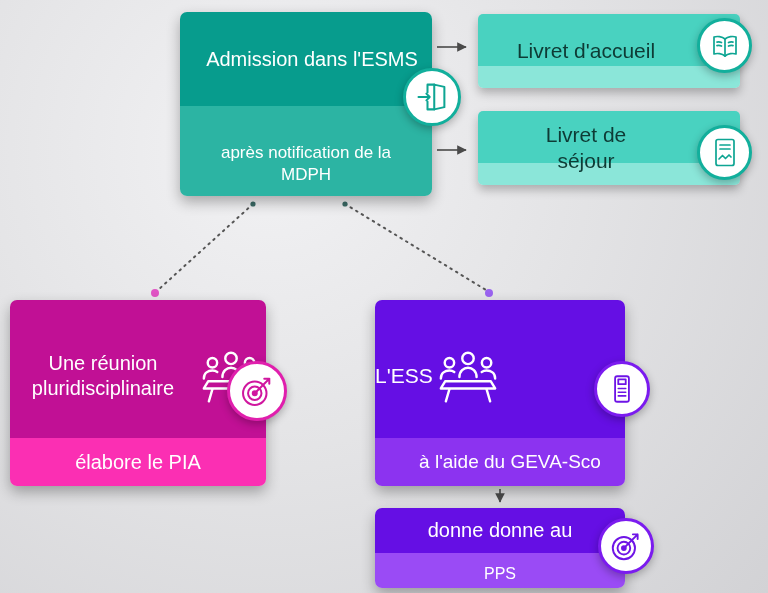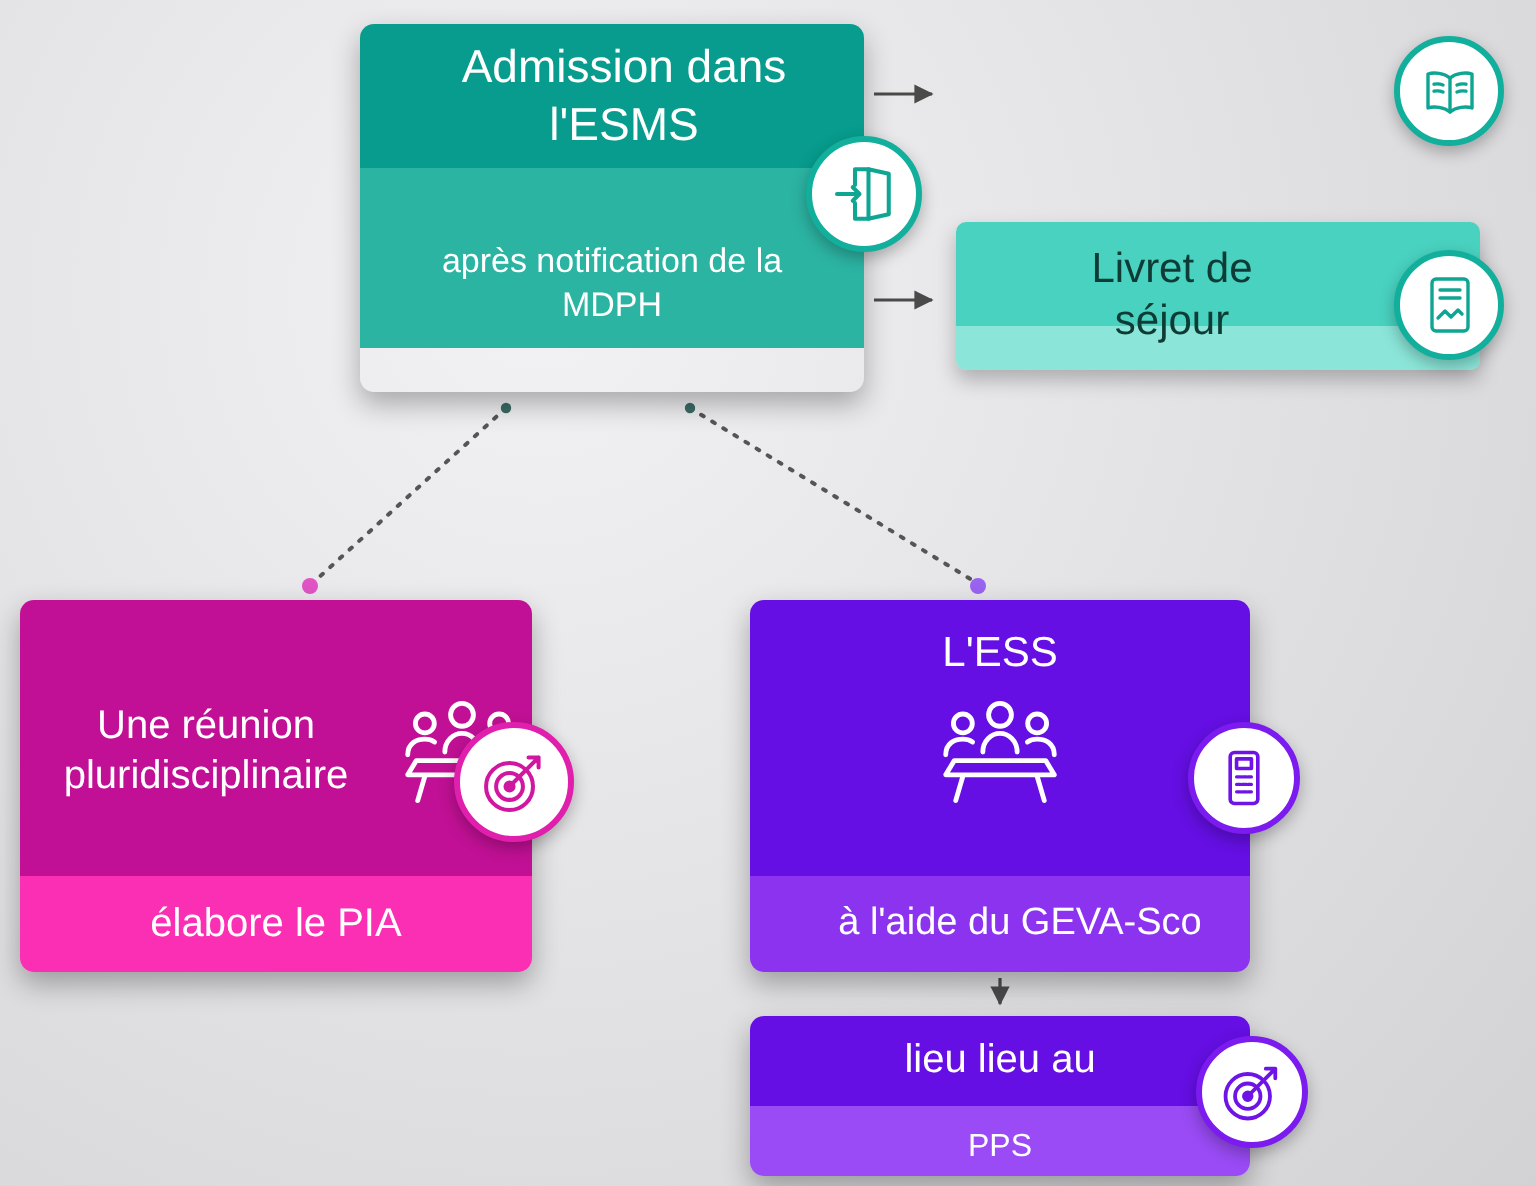--- a/index.html
+++ b/index.html
@@ -7,21 +7,21 @@
     position:relative;width:768px;height:593px;overflow:hidden;
     background:radial-gradient(circle at 35% 25%, #f2f2f4 0%, #e4e4e6 45%, #d2d2d5 100%);
     font-family:"Liberation Sans", sans-serif;
   }
   .connectors{position:absolute;left:0;top:0;width:768px;height:593px;z-index:1;}
   .box{position:absolute;z-index:2;border-radius:7px;box-shadow:0 6px 14px rgba(0,0,0,.30);overflow:hidden;}
   .section{display:flex;align-items:center;justify-content:center;text-align:center;color:#fff;}
 
   
   .teal-box{left:180px;top:12px;width:252px;height:184px;}
-  .teal-top{height:72px;background:#079C8D;font-size:23px;line-height:1.25;padding-left:12px;}
+  .teal-top{height:94px;background:#079C8D;font-size:20px;line-height:1.25;padding-left:12px;}
   .teal-top .inner{max-width:215px;}
   .teal-bottom{height:90px;background:#2CB4A3;font-size:17px;line-height:1.3;padding-bottom:14px;box-sizing:border-box;}
   .teal-bottom .inner{max-width:180px;margin-top:40px;}
 
   
   .aqua-box{left:478px;width:262px;height:74px;border-radius:5px;
     box-shadow:0 5px 10px rgba(0,0,0,.25);}
   .aqua-box .fill{position:absolute;inset:0;background:linear-gradient(to bottom,#49D2C0 0%,#49D2C0 70%,#8BE6D9 70%,#8BE6D9 100%);}
   .aqua-label{position:absolute;inset:0;display:flex;align-items:center;justify-content:center;
     color:#0E3B35;font-size:21px;line-height:1.25;text-align:center;padding-right:46px;}
@@ -44,21 +44,21 @@
   #pps-badge{left:598px;top:518px;width:56px;height:56px;}
 
   
   .pink-box{left:10px;top:300px;width:256px;height:186px;}
   .pink-top{height:138px;background:#C11095;flex-direction:row;justify-content:flex-start;padding-top:13px;box-sizing:border-box;}
   .pink-top .title{font-size:20px;line-height:1.25;max-width:215px;}
   .pink-bottom{height:48px;background:#FB2FB3;font-size:20px;}
 
   
   .purple-box{left:375px;top:300px;width:250px;height:186px;}
-  .purple-top{height:138px;background:#650FE4;flex-direction:column;justify-content:flex-start;padding-top:14px;box-sizing:border-box;}
+  .purple-top{height:138px;background:#650FE4;flex-direction:row;justify-content:flex-start;padding-top:14px;box-sizing:border-box;}
   .purple-top .title{font-size:21px;line-height:1.25;}
   .purple-bottom{height:48px;background:#8C33F0;font-size:19px;padding-left:20px;}
 
   
   .result-box{left:375px;top:508px;width:250px;height:80px;}
   .result-top{height:45px;background:#650FE4;font-size:20px;}
   .result-bottom{height:42px;background:#9A4BF5;font-size:16px;}
 
   .people-icon{margin-top:6px;}
 </style>
@@ -94,20 +94,26 @@
   </div>
 
   <div class="badge teal" id="door-badge">
     <svg width="36" height="36" viewBox="0 0 32 32" fill="none" stroke="currentColor" stroke-width="1.8" stroke-linecap="round" stroke-linejoin="round">
       <path d="M18 5 L27 7 L27 25 L18 27 Z"></path>
       <path d="M18 5 H12 V12 M12 20 V27 H18"></path>
       <path d="M4 16 H14 M11 13 L14 16 L11 19"></path>
     </svg>
   </div>
 
+  <div class="box aqua-box" id="livret-box">
+    <div class="fill"></div>
+    <div class="aqua-label">
+      <div class="inner">Livret d'accueil</div>
+    </div>
+  </div>
   <div class="badge teal" id="livret-badge">
     <svg width="34" height="34" viewBox="0 0 34 34" fill="none" stroke="currentColor" stroke-width="1.7" stroke-linecap="round" stroke-linejoin="round">
       <path d="M17 10 C14 7.5 9 7 6 8 V25 C9 24 14 24.5 17 27 C20 24.5 25 24 28 25 V8 C25 7 20 7.5 17 10 Z"></path>
       <path d="M17 10 V27"></path>
       <path d="M20.5 13.5 c1.5-.6 3-.7 4.5-.4 M20.5 17 c1.5-.6 3-.7 4.5-.4 M9 13.1 c1.5-.3 3-.2 4.5.4 M9 16.6 c1.5-.3 3-.2 4.5.4"></path>
     </svg>
   </div>
 
   <div class="box aqua-box" id="contrat-box">
     <div class="fill"></div>
@@ -175,21 +181,21 @@
   <div class="badge purple" id="geva-badge">
     <svg width="34" height="34" viewBox="0 0 32 32" fill="none" stroke="currentColor" stroke-width="1.7" stroke-linecap="round" stroke-linejoin="round">
       <rect x="9.5" y="4" width="13" height="24" rx="2"></rect>
       <rect x="12.5" y="7" width="7" height="4.5"></rect>
       <path d="M12.5 15.5h2 M15.2 15.5h2 M17.9 15.5h1.6 M12.5 19h2 M15.2 19h2 M17.9 19h1.6 M12.5 22.5h2 M15.2 22.5h2 M17.9 22.5h1.6" stroke-width="1.5"></path>
     </svg>
   </div>
 
   <div class="box result-box">
     <div class="section result-top">
-      <div>lieu lieu au</div>
+      <div>donne donne au</div>
     </div>
     <div class="section result-bottom">
       <div>PPS</div>
     </div>
   </div>
   <div class="badge purple" id="pps-badge">
     <svg width="36" height="36" viewBox="0 0 34 34" fill="none" stroke="currentColor" stroke-width="1.8" stroke-linecap="round" stroke-linejoin="round">
       <circle cx="15" cy="19" r="10.5"></circle>
       <circle cx="15" cy="19" r="6"></circle>
       <circle cx="15" cy="19" r="1.8" fill="currentColor"></circle>

